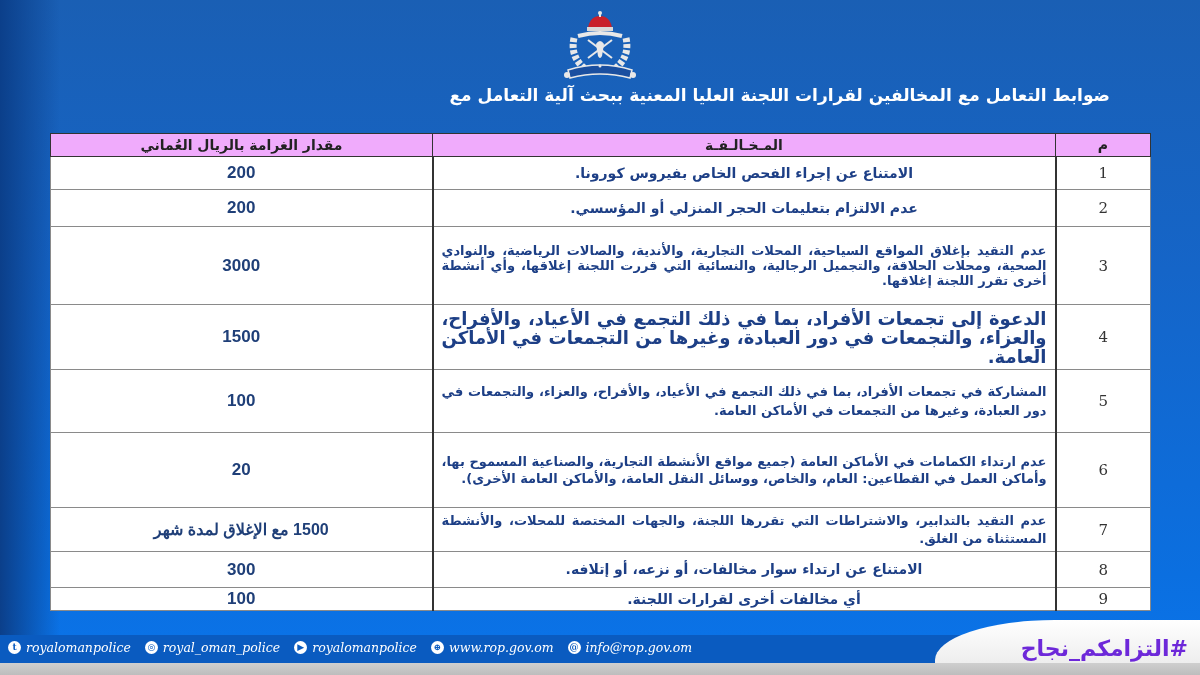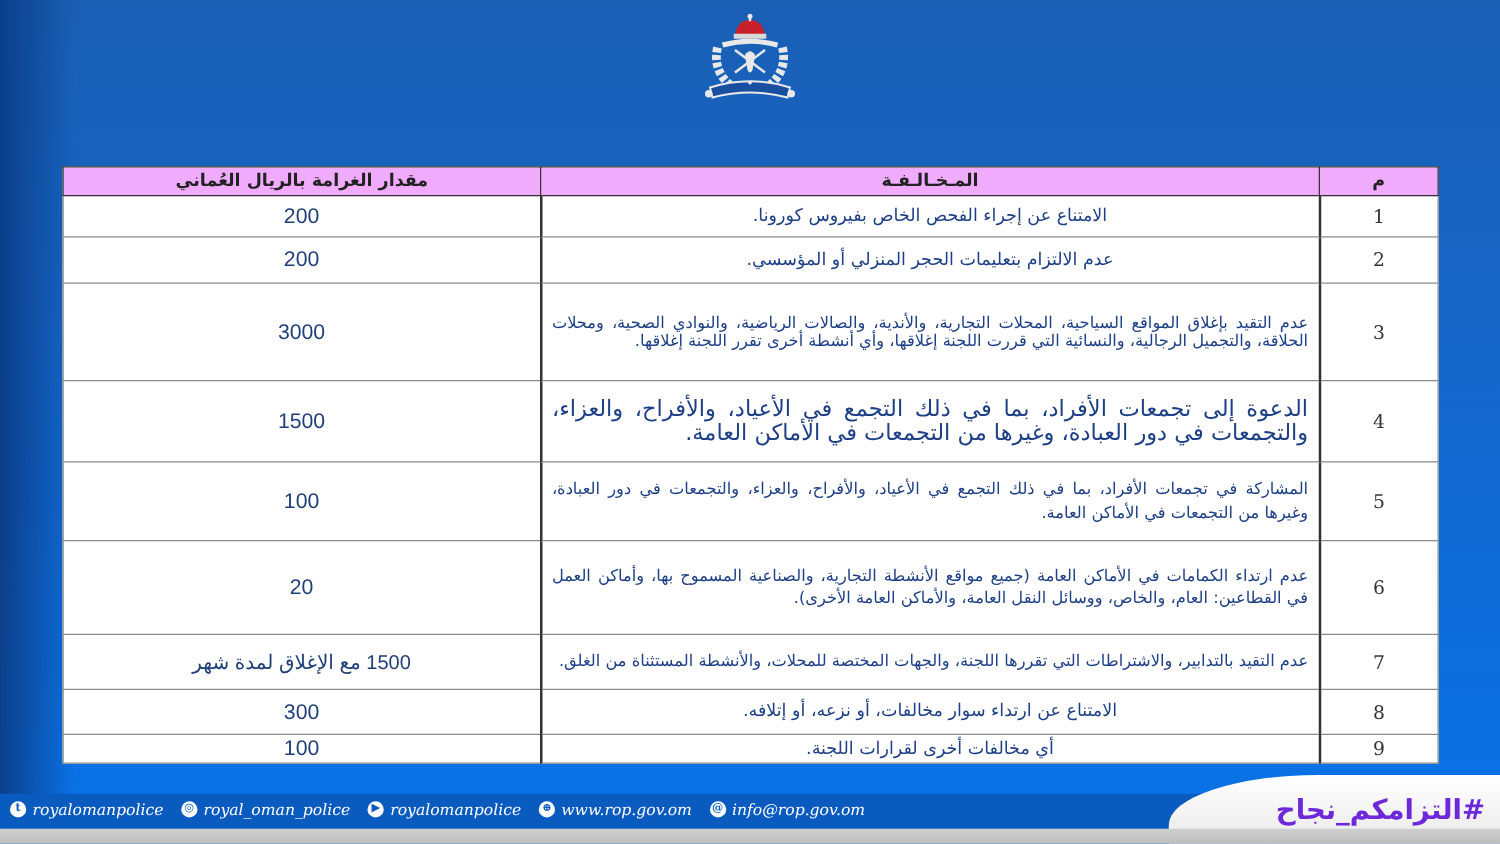--- a/index.html
+++ b/index.html
@@ -30,26 +30,26 @@
     height:22px; padding:0; border:1.5px solid #333;
   }
   .fines td {
     border:1.5px solid #8a8a8a; padding:0 8px; vertical-align:middle;
   }
   .fines td.num {
     text-align:center; font-family:"DejaVu Serif", serif; font-size:15px; color:#333;
     border-left:2px solid #333;
   }
   .fines td.desc {
-    color:#1d3f86; font-weight:normal; font-size:14px; line-height:19px;
+    color:#1d3f86; font-weight:bold; font-size:14px; line-height:19px;
     text-align:justify; text-align-last:right; border-left:2px solid #333;
   }
   .fines td.desc.center { text-align:center; text-align-last:center; }
   .fines td.fine {
-    text-align:center; color:#1f3f78; font-weight:normal; font-size:17px;
+    text-align:center; color:#1f3f78; font-weight:bold; font-size:17px;
     font-family:"Liberation Sans", sans-serif;
   }
   .fines td.fine.small { font-size:16px; }
   .footer-bar {
     position:absolute; left:0; top:635px; width:1200px; height:28px;
     background:#0a5bc0;
   }
   .socials {
     position:absolute; left:8px; top:640px; display:flex; gap:14px;
     color:#fff; font-family:"DejaVu Serif", serif; font-style:italic;
@@ -95,20 +95,21 @@
   <line x1="78" y1="32" x2="54" y2="50" stroke="#e8e8e8" stroke-width="2"></line>
   <path d="M62 36 Q66 30 70 36 L68 48 Q66 52 64 48 Z" fill="#e8e8e8"></path>
 
   <path d="M34 62 Q66 52 98 62 L96 70 Q66 62 36 70 Z" fill="#1a4fa0" stroke="#e8e8e8" stroke-width="1.5"></path>
   <circle cx="33" cy="67" r="3" fill="#e8e8e8"></circle>
   <circle cx="99" cy="67" r="3" fill="#e8e8e8"></circle>
   <circle cx="66" cy="58" r="1.5" fill="#e8e8e8"></circle>
 </svg>
 
 <div class="title">
+  <span class="l1">ضوابط التعامل مع المخالفين لقرارات اللجنة العليا المعنية ببحث آلية التعامل مع</span>
 </div>
 
 <table class="fines">
   <colgroup>
     <col style="width:95px">
     <col style="width:623px">
     <col style="width:382px">
   </colgroup>
   <thead>
     <tr>

